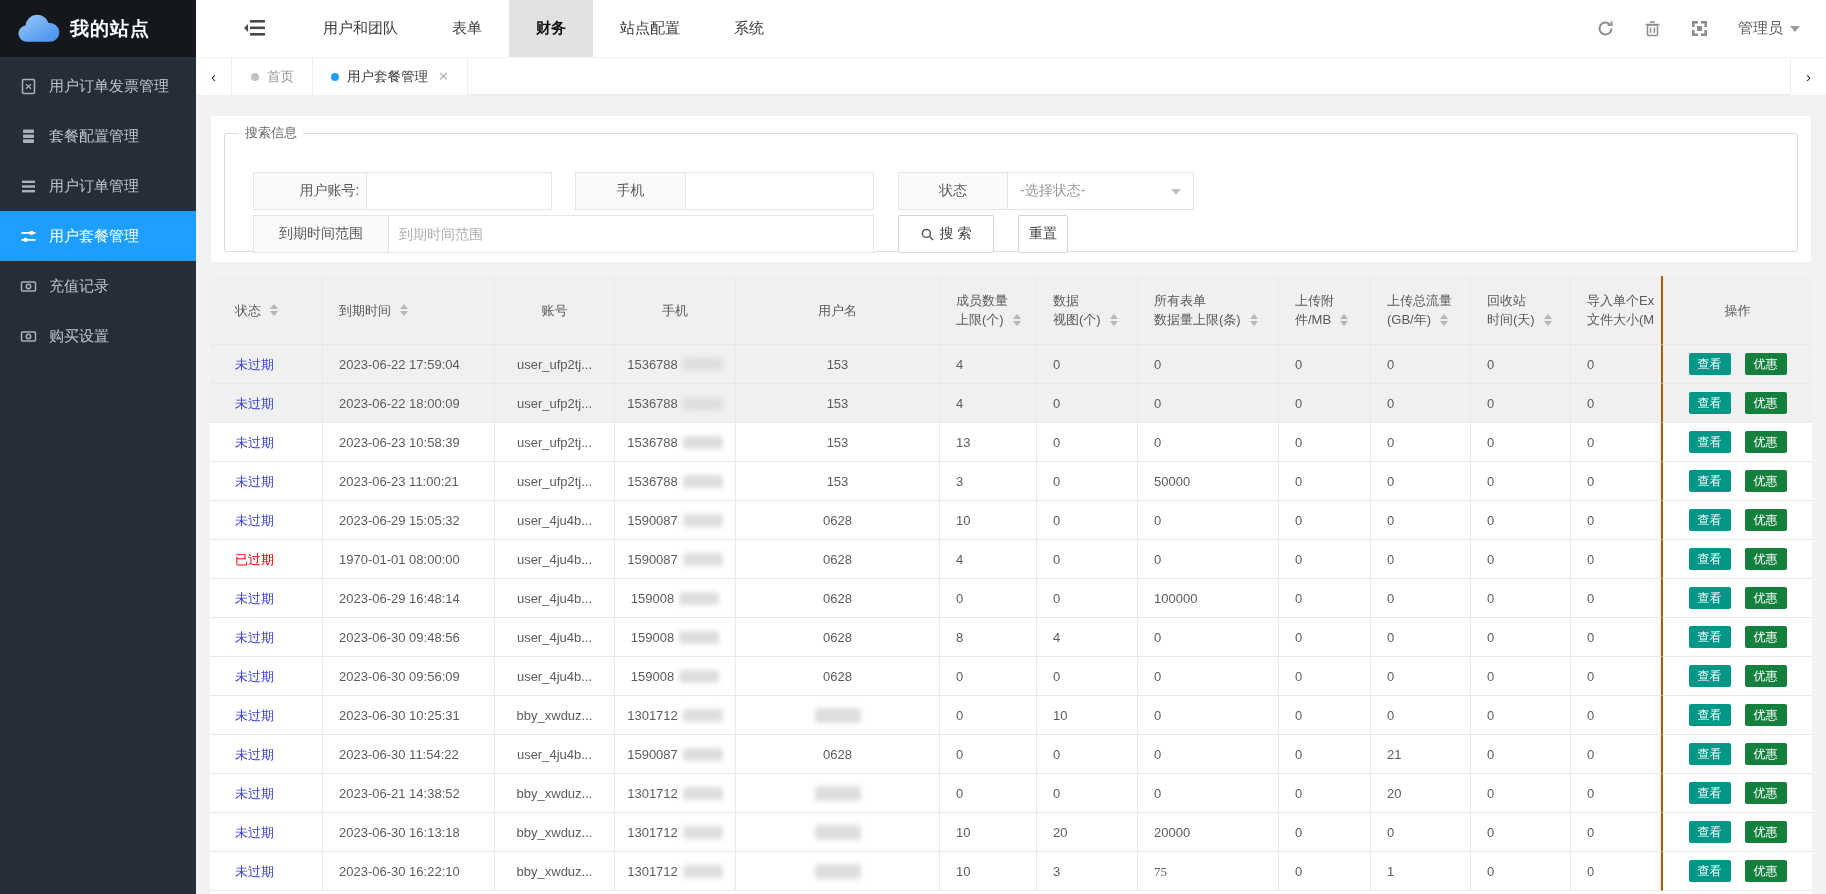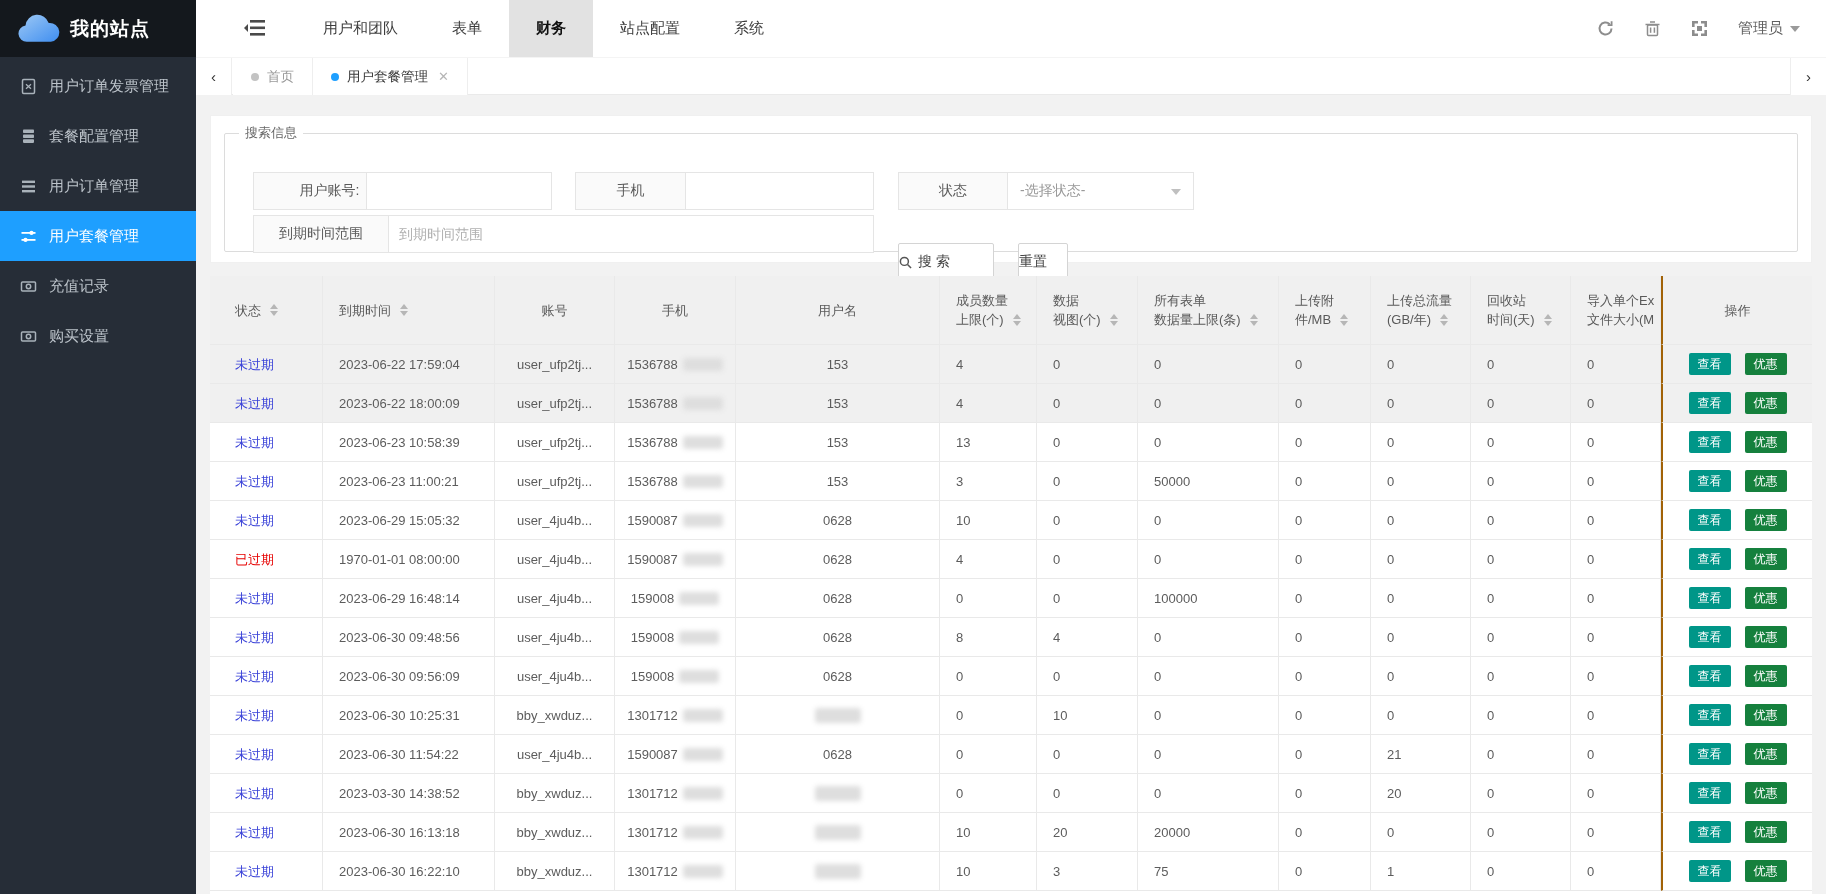--- a/index.html
+++ b/index.html
@@ -52,22 +52,22 @@
   .fgroup { position:absolute; display:flex; height:38px; }
   .flabel { display:flex; align-items:center; justify-content:center; background:#fafafa;
     border:1px solid #e5e5e5; border-right:none; color:#5a5a5a; font-size:14px; }
   .finput { border:1px solid #e5e5e5; background:#fff; height:38px; font-size:14px; color:#333;
     padding:0 10px; outline:none; font-family:inherit; }
   .finput::placeholder { color:#b0b0b0; }
   .fselect { border:1px solid #e5e5e5; background:#fff; display:flex; align-items:center;
     padding:0 12px; color:#999; font-size:14px; position:relative; cursor:pointer; }
   .fselect .sel-caret { position:absolute; right:12px; top:16px; width:0; height:0;
     border-left:5px solid transparent; border-right:5px solid transparent; border-top:6px solid #c0c0c0; }
-  .btn-plain { display:flex; align-items:center; gap:6px; background:#fff;
-    border:1px solid #d4d4d4; border-radius:2px; font-size:14px; color:#444; cursor:pointer; height:38px;margin-top:28px; }
+  .btn-plain { display:flex; align-items:center; justify-content:center; gap:6px; background:#fff;
+    border:1px solid #d4d4d4; border-radius:2px; font-size:14px; color:#444; cursor:pointer; height:38px; }
 
   
   .table-panel { position:absolute; left:210px; top:276px; width:1602px; height:618px; background:#fff; }
   .tr { display:flex; width:1602px; }
   .th-row { background:#f0f0f0; height:69px; }
   .cell { flex:none; border-right:1px solid #e9e9e9; border-bottom:1px solid #e9e9e9;
     font-size:13px; color:#5c5c5c; display:flex; flex-direction:column; justify-content:center; }
   .th-row .cell { color:#595959; background:#f0f0f0; }
   .data-row { height:39px; background:#fff; }
   .data-row.shade { background:#f0f0f0; }
@@ -1118,21 +1118,21 @@
         </div>
       </div>
       <div class="tr data-row">
         <div class="cell c-status" style="width: 113px;">
           <div class="ln">
             <span class="st-ok">未过期</span>
           </div>
         </div>
         <div class="cell " style="width: 172px;">
           <div class="ln">
-            <span>2023-03-30 14:38:52</span>
+            <span>2023-06-21 14:38:52</span>
           </div>
         </div>
         <div class="cell c-center" style="width: 120px;">
           <div class="ln">
             <span>bby_xwduz...</span>
           </div>
         </div>
         <div class="cell c-center" style="width: 121px;">
           <div class="ln">
             <span>1301712</span>
@@ -1285,21 +1285,21 @@
         <div class="cell " style="width: 97px;">
           <div class="ln">
             <span>10</span>
           </div>
         </div>
         <div class="cell " style="width: 101px;">
           <div class="ln">
             <span>3</span>
           </div>
         </div>
-        <div class="cell " style="width: 141px;">
+        <div class="cell " style="width: 141px; font-family: Liberation Serif, serif;">
           <div class="ln">
             <span>75</span>
           </div>
         </div>
         <div class="cell " style="width: 92px;">
           <div class="ln">
             <span>0</span>
           </div>
         </div>
         <div class="cell " style="width: 100px;">

